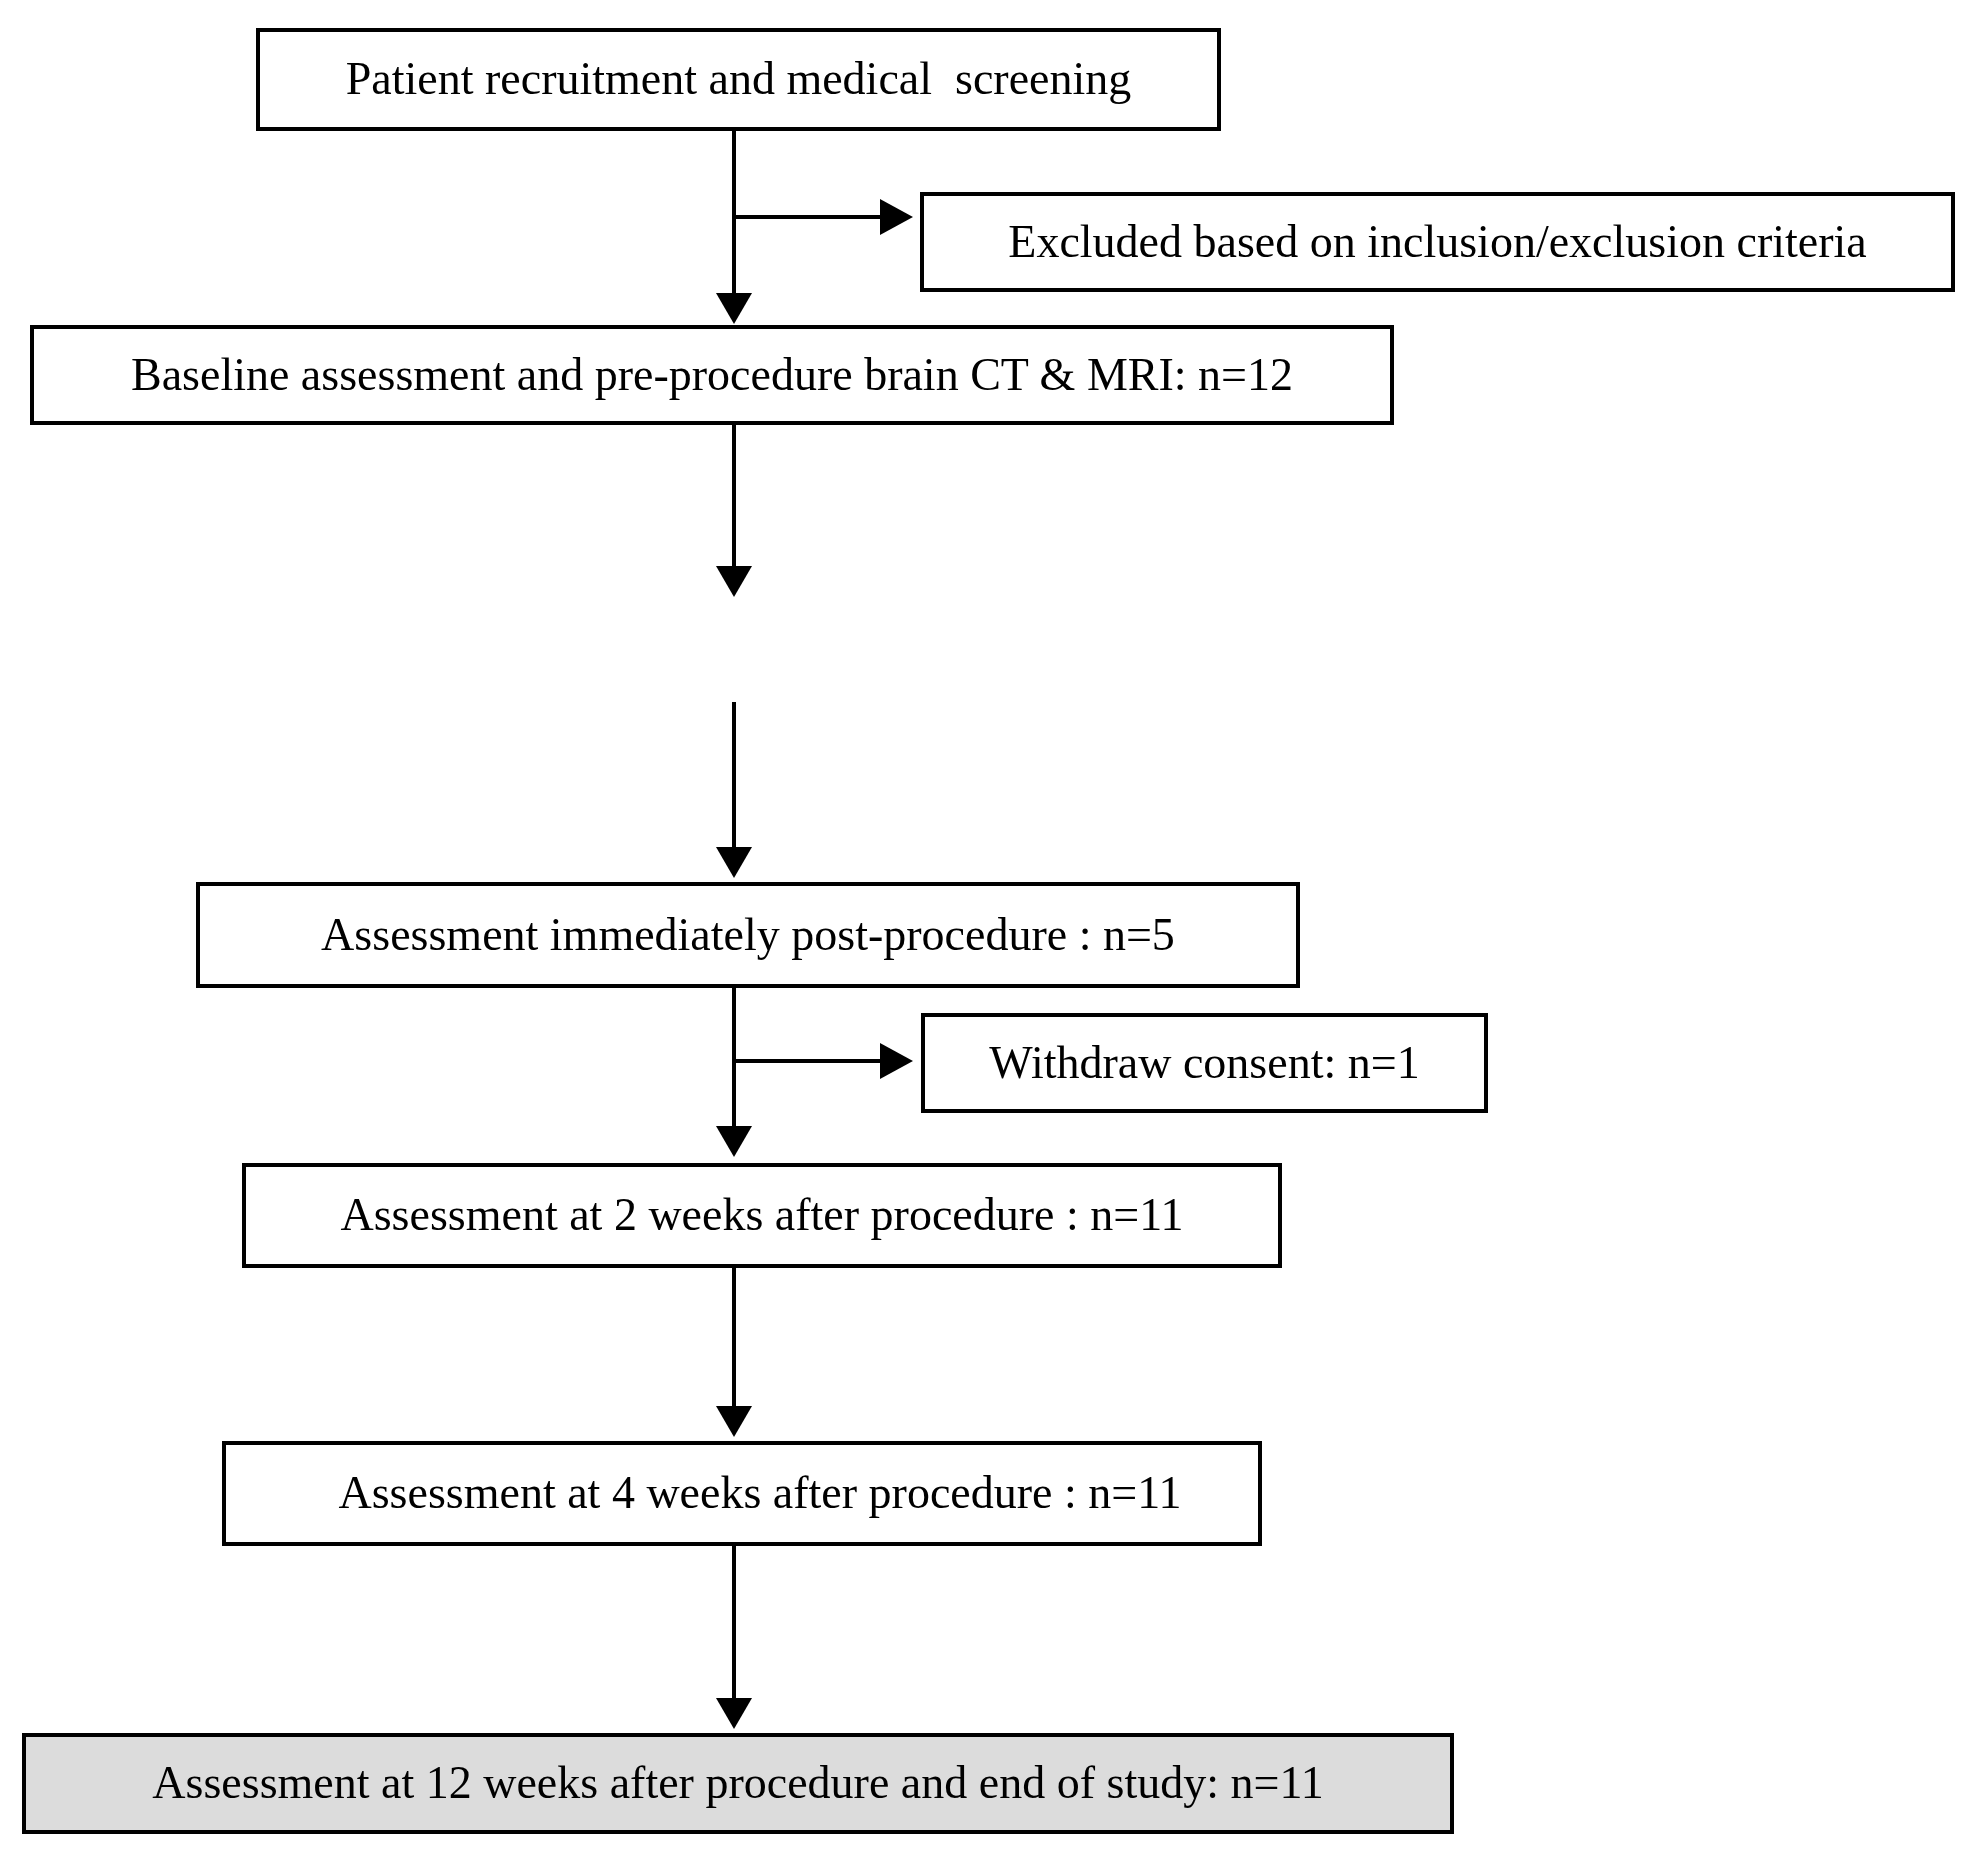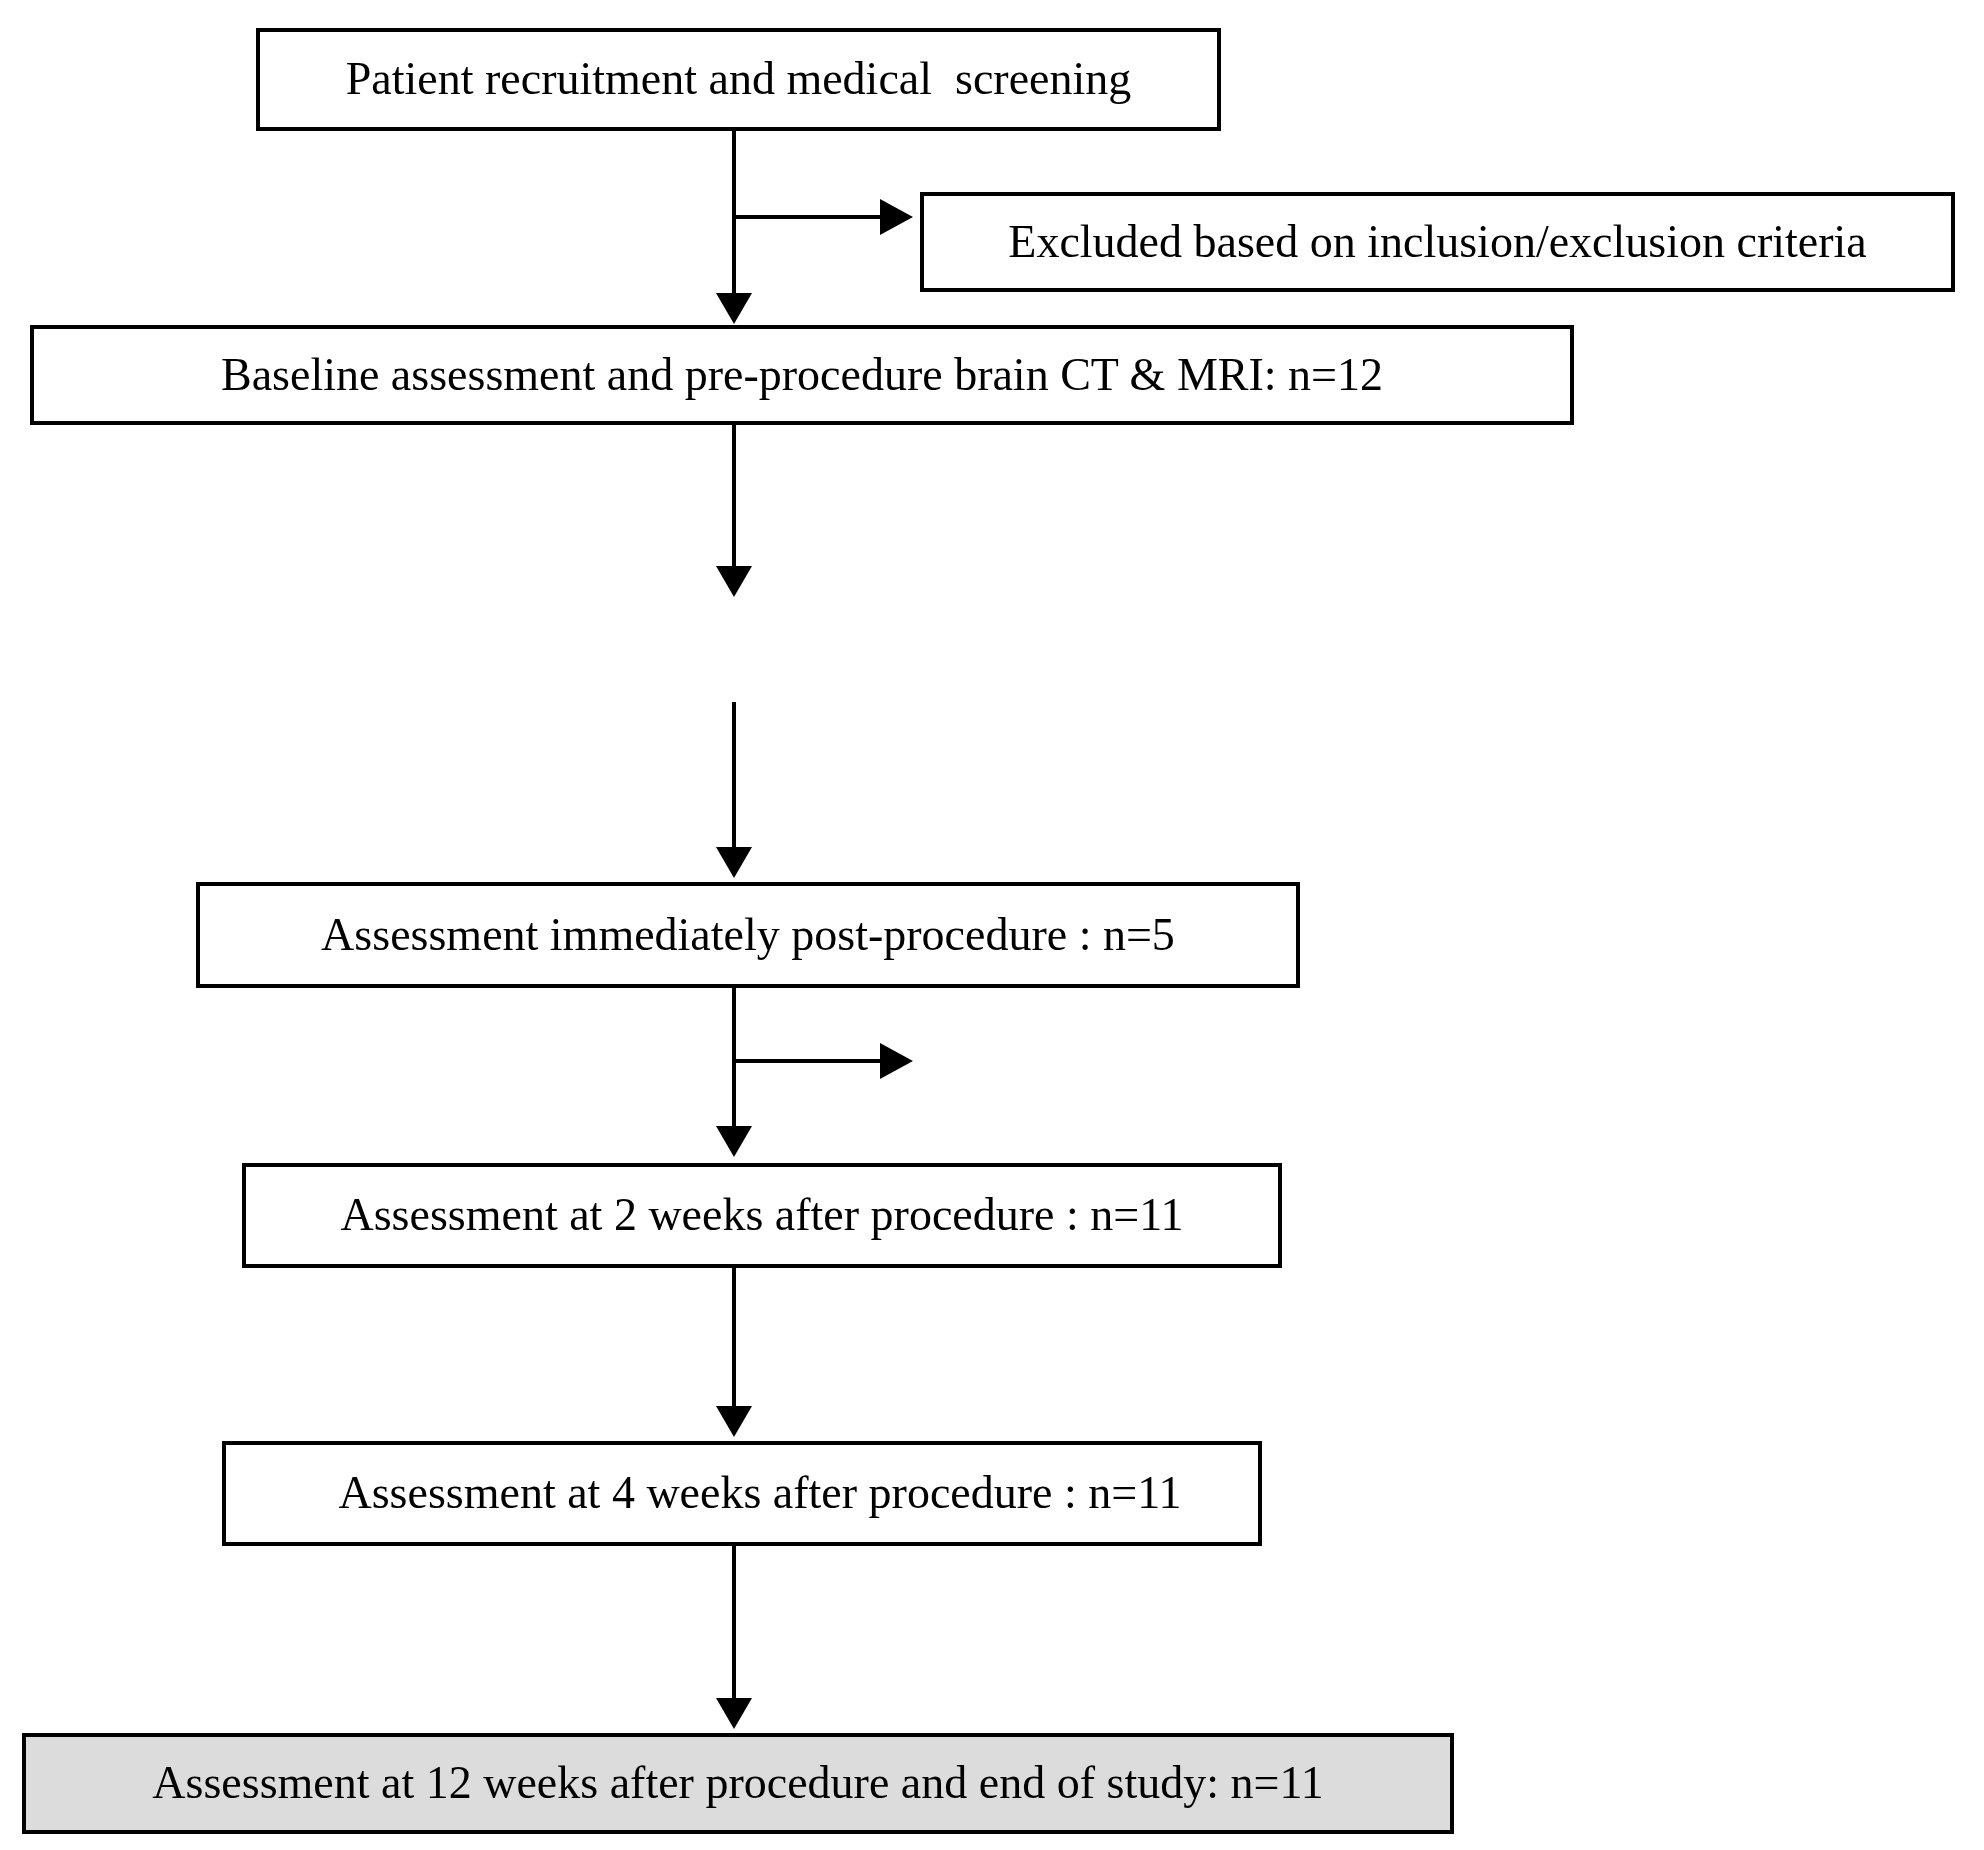--- a/index.html
+++ b/index.html
@@ -42,21 +42,21 @@
     position: absolute;
     width: 0; height: 0;
     border-top: 18px solid transparent;
     border-bottom: 18px solid transparent;
     border-left: 33px solid #000000;
   }
 
   
   #box-recruitment { left: 256px;  top: 28px;   width: 965px; height: 103px; }
   #box-excluded    { left: 920px; top: 176px;  width: 1035px; height: 100px; margin-top: 16px; }
-  #box-baseline    { left: 30px;   top: 325px;  width: 1544px; height: 100px; }
+  #box-baseline    { left: 30px;   top: 325px;  width: 1364px; height: 100px; }
   #box-fus         { left: 89px;  top: 601px;  width: 1296px; height: 101px; }
   #box-post        { left: 196px;  top: 882px; width: 1104px; height: 106px; }
   #box-withdraw    { left: 921px; top: 1013px; width: 567px;  height: 100px; }
   #box-week2       { left: 222px;  top: 1163px; width: 1040px; height: 105px; margin-left: 20px; }
   #box-week4       { left: 222px;  top: 1441px; width: 1040px; height: 105px; padding-left: 36px; }
   #box-week12      { left: 22px;   top: 1733px; width: 1432px; height: 101px; }
 </style>
 </head>
 <body>
 
@@ -64,20 +64,21 @@
 
   <div class="node" id="box-recruitment">Patient recruitment and medical  screening</div>
 
   <div class="node" id="box-excluded">Excluded based on inclusion/exclusion criteria</div>
 
   <div class="node" id="box-baseline">Baseline assessment and pre-procedure brain CT &amp; MRI: n=12</div>
 
 
   <div class="node" id="box-post">Assessment immediately post-procedure : n=5</div>
 
+  <div class="node" id="box-withdraw">Withdraw consent: n=1</div>
 
   <div class="node" id="box-week2">Assessment at 2 weeks after procedure : n=11</div>
 
   <div class="node" id="box-week4">Assessment at 4 weeks after procedure : n=11</div>
 
   <div class="node shaded" id="box-week12">Assessment at 12 weeks after procedure and end of study: n=11</div>
 
   <div class="vline" style="left:732px; top:131px; height:163px;"></div>
   <div class="arrow-down" style="left:716px; top:293px;"></div>
   <div class="hline" style="left:734px; top:215px; width:148px;"></div>

